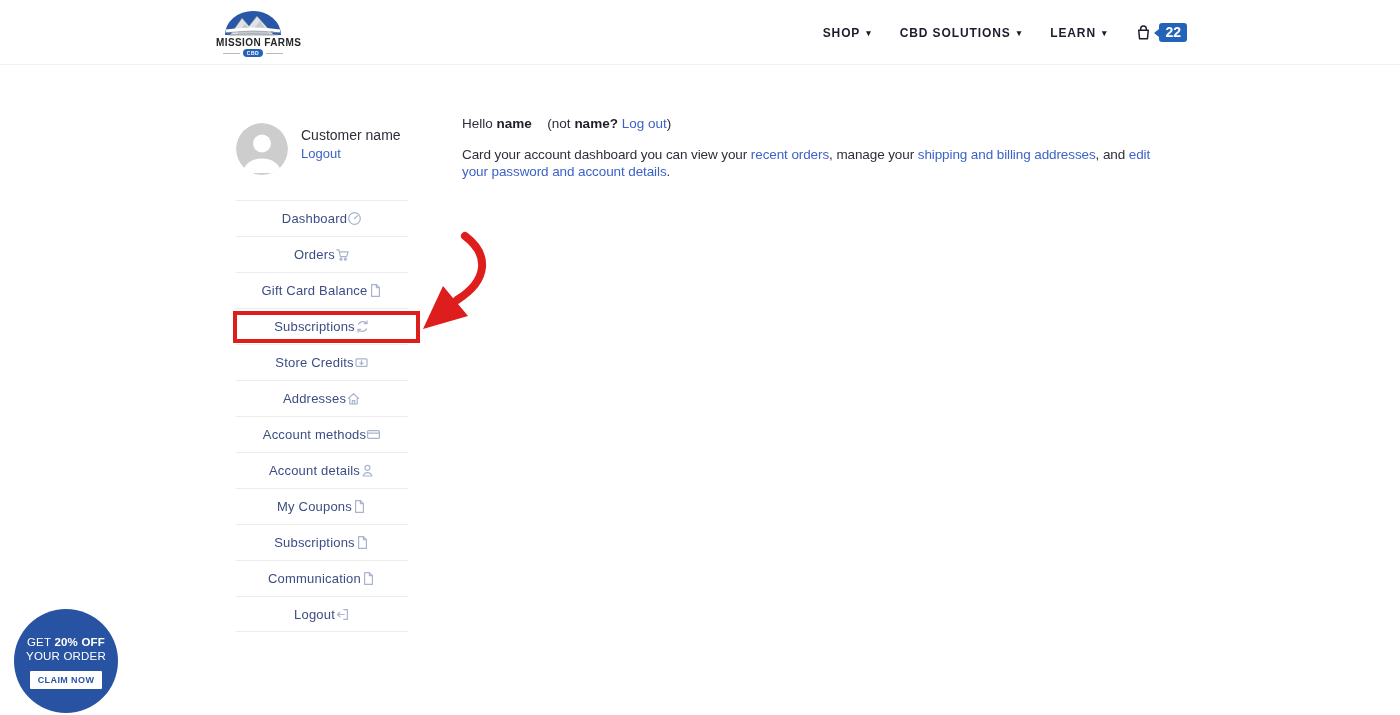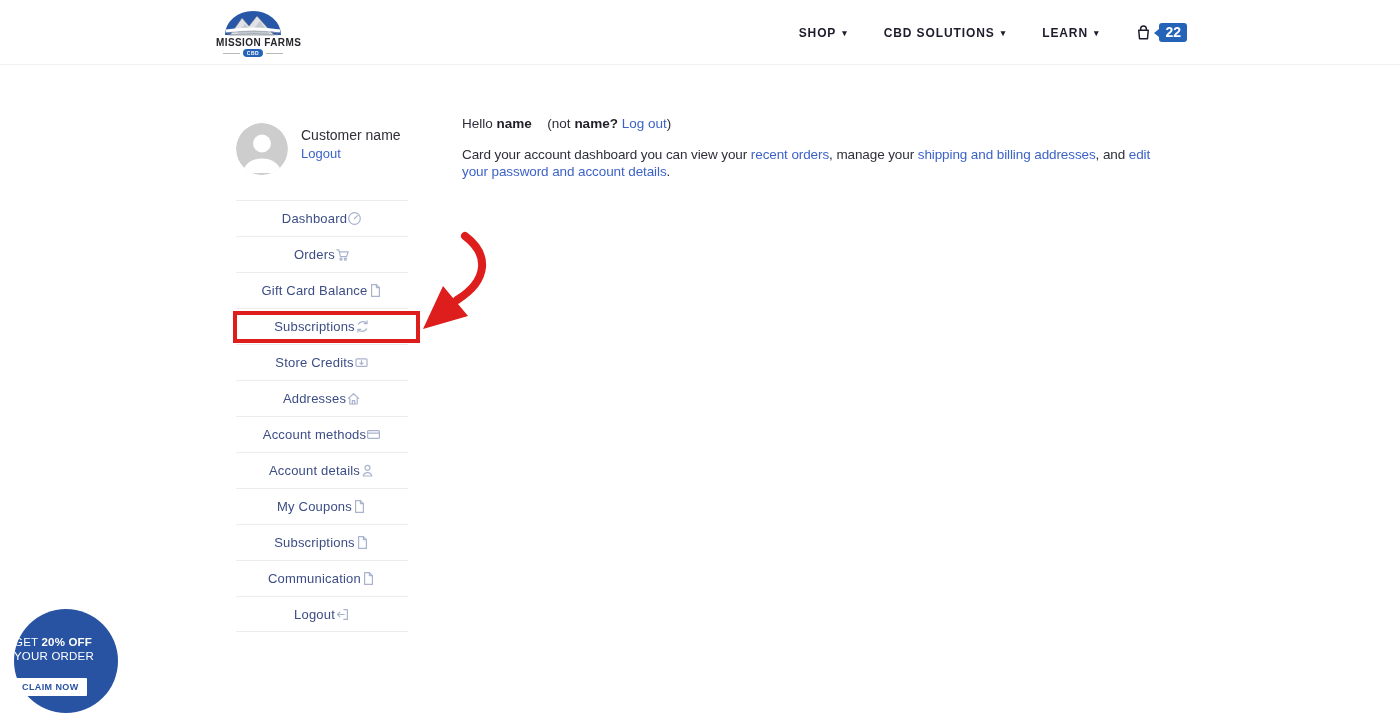--- a/index.html
+++ b/index.html
@@ -15,21 +15,21 @@
   
   .header{position:absolute;left:0;top:0;width:1400px;height:65px;background:#fff;
     border-bottom:1px solid #f1f1f1;}
   .logo{position:absolute;left:216px;top:9px;width:74px;text-align:center;cursor:pointer;}
   .logo-art{display:block;margin:0 auto;}
   .logo-name{font-size:10px;font-weight:bold;letter-spacing:.4px;color:#26262b;white-space:nowrap;margin-top:1px;}
   .logo-badge-row{display:flex;align-items:center;justify-content:center;gap:3px;margin-top:1px;}
   .logo-badge-row .rule{width:17px;height:1px;background:#b9b9b9;}
   .logo-cbd{background:var(--badge-blue);color:#fff;font-size:5px;font-weight:bold;
     padding:1px 4px;border-radius:4px;letter-spacing:.5px;}
-  .nav{position:absolute;right:213px;top:0;height:65px;display:flex;align-items:center;gap:36px;}
+  .nav{position:absolute;right:213px;top:0;height:65px;display:flex;align-items:center;gap:28px;}
   .nav-item{display:flex;align-items:center;gap:6px;font-size:12px;font-weight:bold;
     letter-spacing:.9px;color:var(--nav-dark);cursor:pointer;}
   .chev{font-size:9px;color:var(--nav-dark);}
   .cart{display:flex;align-items:center;cursor:pointer;}
   .cart-badge{position:relative;margin-left:7px;background:var(--badge-blue);color:#fff;
     font-size:14px;font-weight:bold;padding:1px 6px 2px;border-radius:3px;}
   .cart-badge::before{content:"";position:absolute;left:-5px;top:50%;margin-top:-4px;
     border:4px solid transparent;border-right:5px solid var(--badge-blue);border-left:none;}
 
   
@@ -54,24 +54,24 @@
   
   .content{position:absolute;left:462px;top:114px;width:690px;color:var(--text-dark);}
   .greeting{font-size:13.5px;line-height:19px;}
   .greeting b{font-weight:bold;color:#1f1f26;}
   .greeting .gap{display:inline-block;width:8px;}
   .content a{color:var(--link-blue);text-decoration:none;cursor:pointer;}
   .dash-text{margin-top:13px;font-size:13.5px;line-height:17px;letter-spacing:-0.1px;}
 
   
   .promo{position:absolute;left:14px;top:609px;width:104px;height:104px;border-radius:50%;
-    background:var(--promo-blue);color:#fff;padding-top:26px;cursor:pointer;}
+    background:var(--promo-blue);color:#fff;text-align:center;padding-top:26px;cursor:pointer;}
   .promo-line{font-size:11.5px;letter-spacing:.2px;line-height:14px;}
   .promo-line b{font-weight:bold;}
-  .promo-btn{display:inline-block;margin-top:15px;background:#fff;color:var(--promo-blue);
+  .promo-btn{display:inline-block;margin-top:8px;background:#fff;color:var(--promo-blue);
     font-size:9px;font-weight:bold;letter-spacing:.4px;padding:4px 8px;border-radius:1px;}
 </style>
 </head>
 <body>
 
 <div class="page">
 
   <div class="header">
     <div class="logo">
       <svg class="logo-art" width="62" height="27" viewBox="0 0 62 27">

